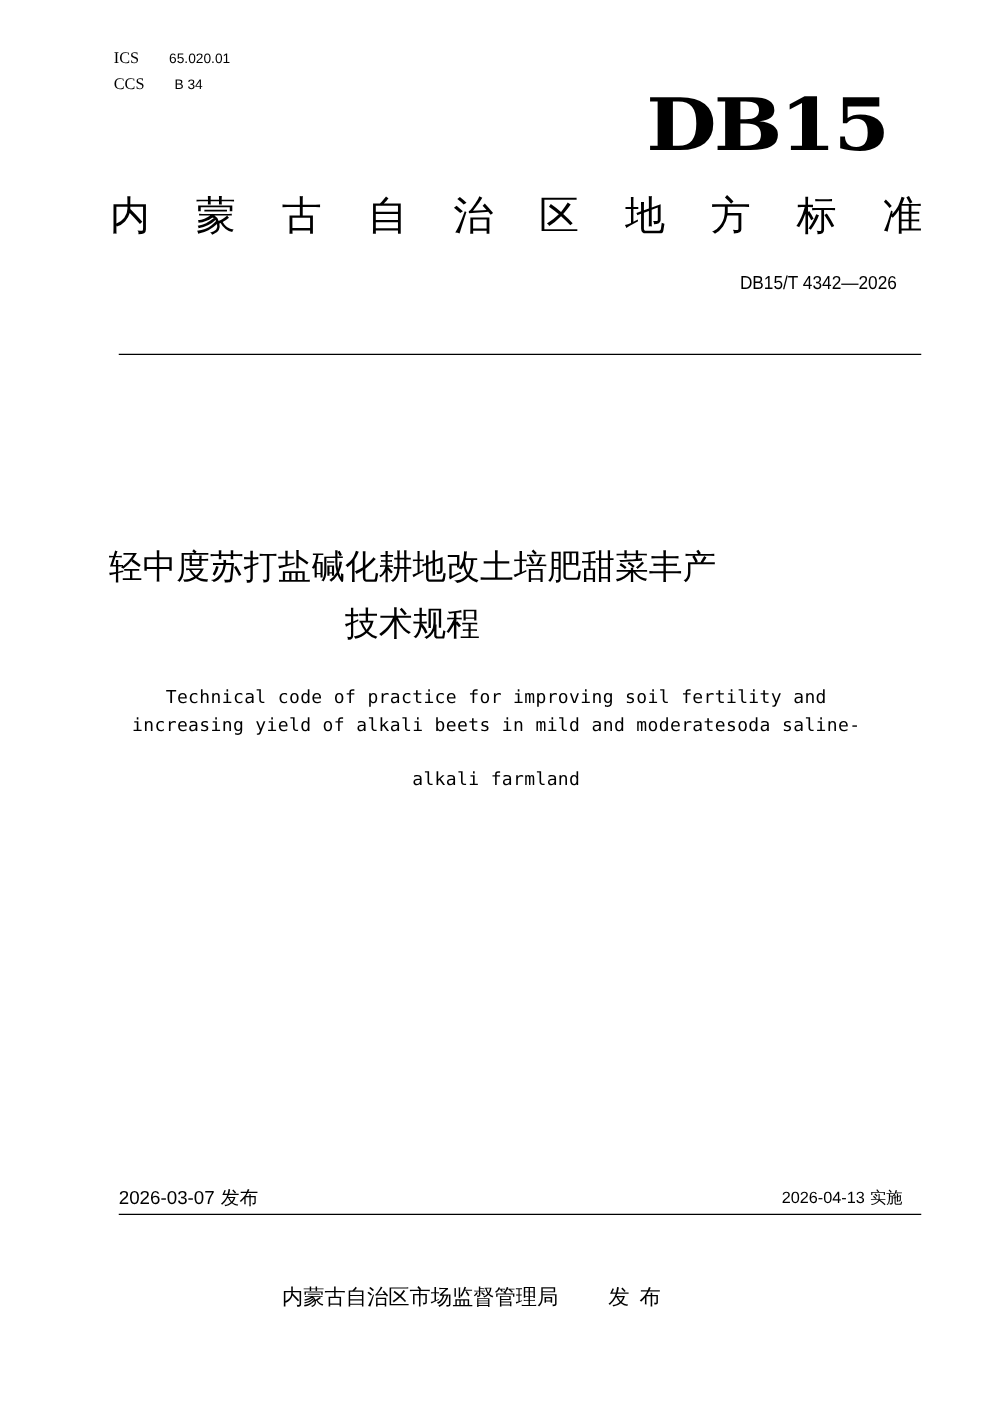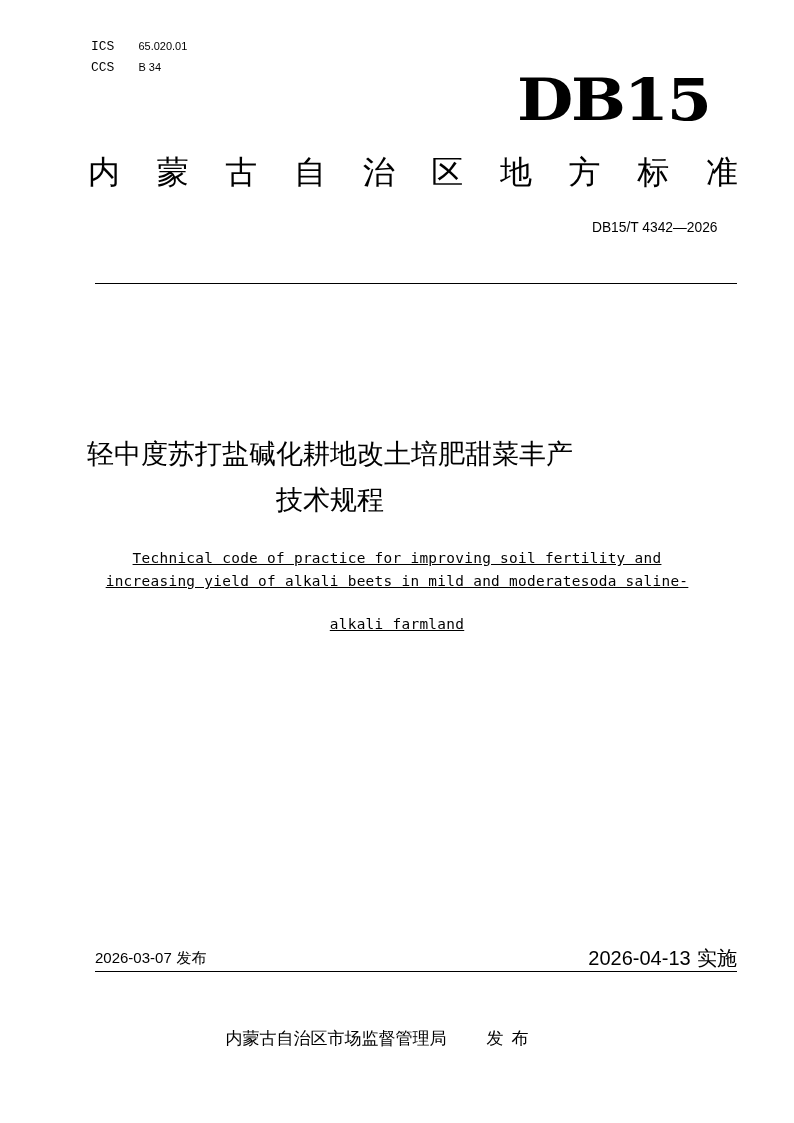--- a/index.html
+++ b/index.html
@@ -1,28 +1,28 @@
 <!DOCTYPE html>
 <html><head>
   <meta charset="utf-8">
   <style>
     html, body { margin: 0; padding: 0; background: #ffffff; }
     body { width: 794px; height: 1123px; position: relative; overflow: hidden; color: #000; font-family: "DejaVu Sans", sans-serif; }
     .abs { position: absolute; }
     .meta { left: 91px; font-size: 12px; line-height: 14px; white-space: nowrap; }
-    .meta .lbl { font-family: Liberation Mono, monospace; font-size: 13px; }
+    .meta .lbl { font-family: Liberation Serif, serif; font-size: 13px; }
     .meta .val { font-family: "Liberation Sans", sans-serif; font-size: 11px; margin-left: 24px; }
     .db-logo { left: 517px; top: 70px; font-family: "DejaVu Serif", serif; font-weight: 900; font-size: 58px; line-height: 60px; letter-spacing: -2px; transform: scaleX(1.12); transform-origin: left top; }
     .std-org { left: 88px; top: 152px; width: 650px; display: flex; justify-content: space-between; font-size: 32px; line-height: 40px; }
     .std-code { right: 77px; top: 218px; font-family: "Liberation Sans", sans-serif; font-size: 15px; line-height: 18px; transform: scaleX(0.92); transform-origin: right top; }
     .rule { left: 95px; width: 642px; height: 0; border-top: 1.3px solid #000; }
     .title-cn { left: 0; width: 660px; text-align: center; font-size: 27px; line-height: 44px; }
-    .title-en { left: 100px; width: 594px; text-align: center; font-family: "DejaVu Sans Mono", monospace; font-size: 14.4px; line-height: 23.5px; letter-spacing: 0.3px; text-decoration: underline; }
+    .title-en { left: 100px; width: 594px; text-align: center; font-family: "DejaVu Sans Mono", monospace; font-size: 14.4px; line-height: 23.5px; letter-spacing: 0.3px; }
     .date-l { left: 95px; top: 948px; font-size: 15px; line-height: 20px; white-space: nowrap; }
-    .date-r { right: 57px; top: 948px; font-size: 20px; line-height: 20px; white-space: nowrap; }
+    .date-r { right: 72px; top: 948px; font-size: 13px; line-height: 20px; white-space: nowrap; }
     .date-l .num, .date-r .num { font-family: "Liberation Sans", sans-serif; }
     .publisher { left: 0; width: 762px; top: 1027px; text-align: center; font-size: 17px; line-height: 22px; white-space: nowrap; }
     .publisher .sp { display: inline-block; width: 40px; }
     .publisher .issue { letter-spacing: 8px; }
   </style>
 </head>
 <body>
 
 <div class="abs meta" style="top:39px;">
   <span class="lbl">ICS</span><span class="val">65.020.01</span>

